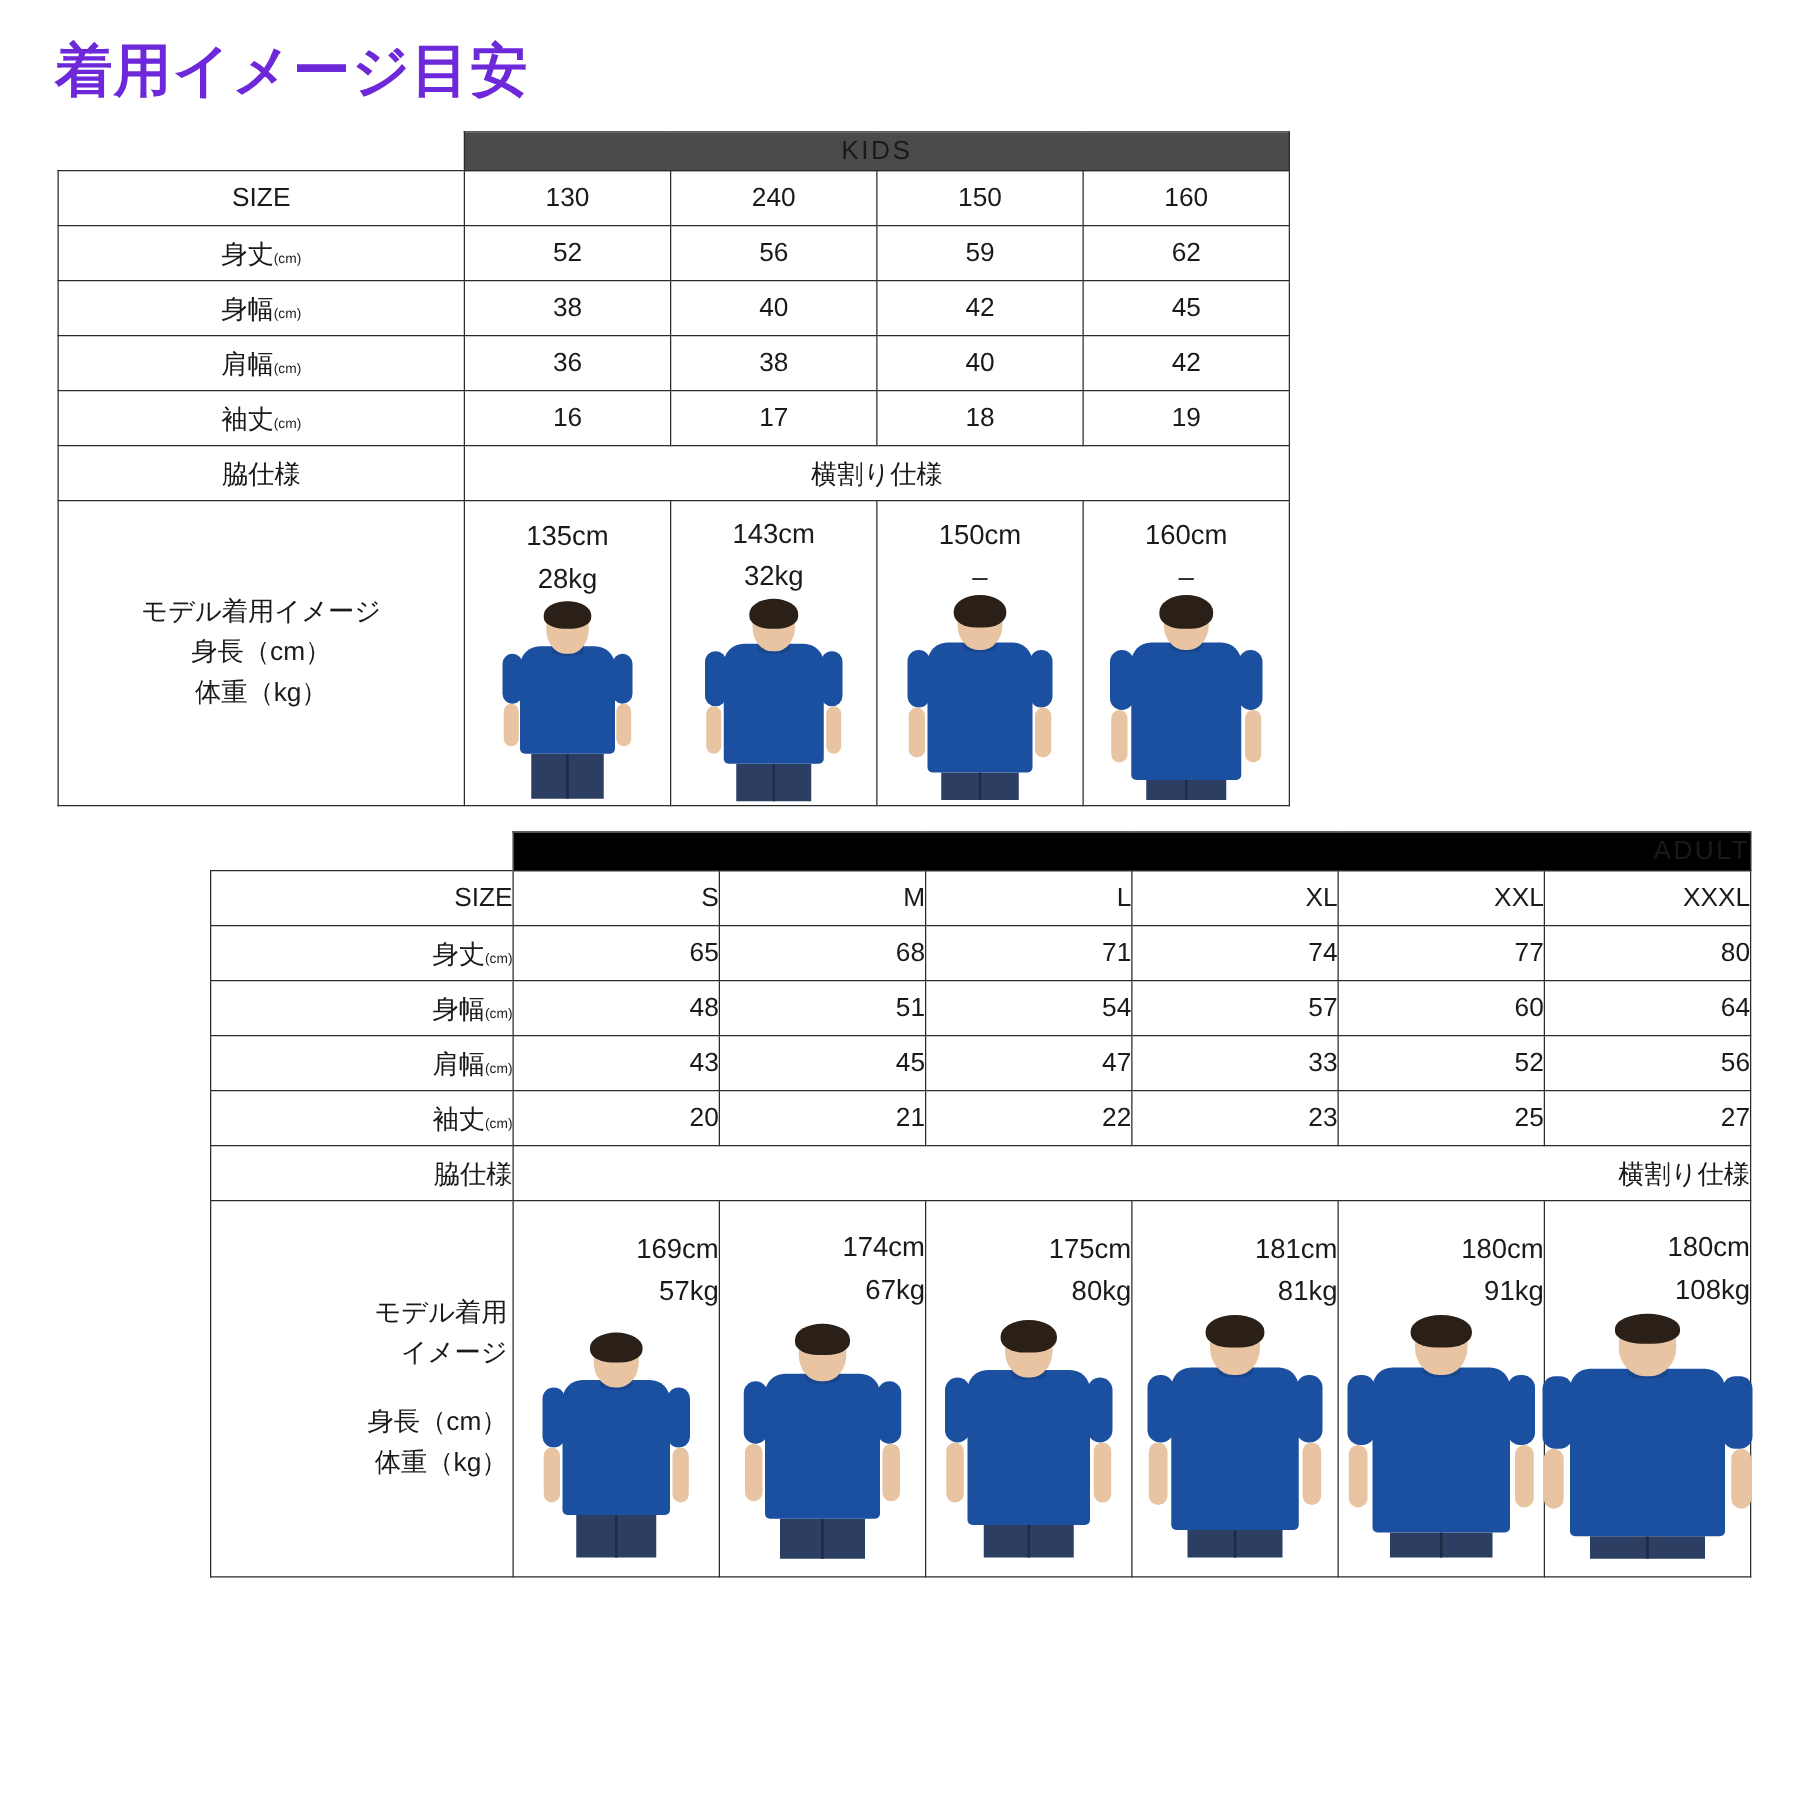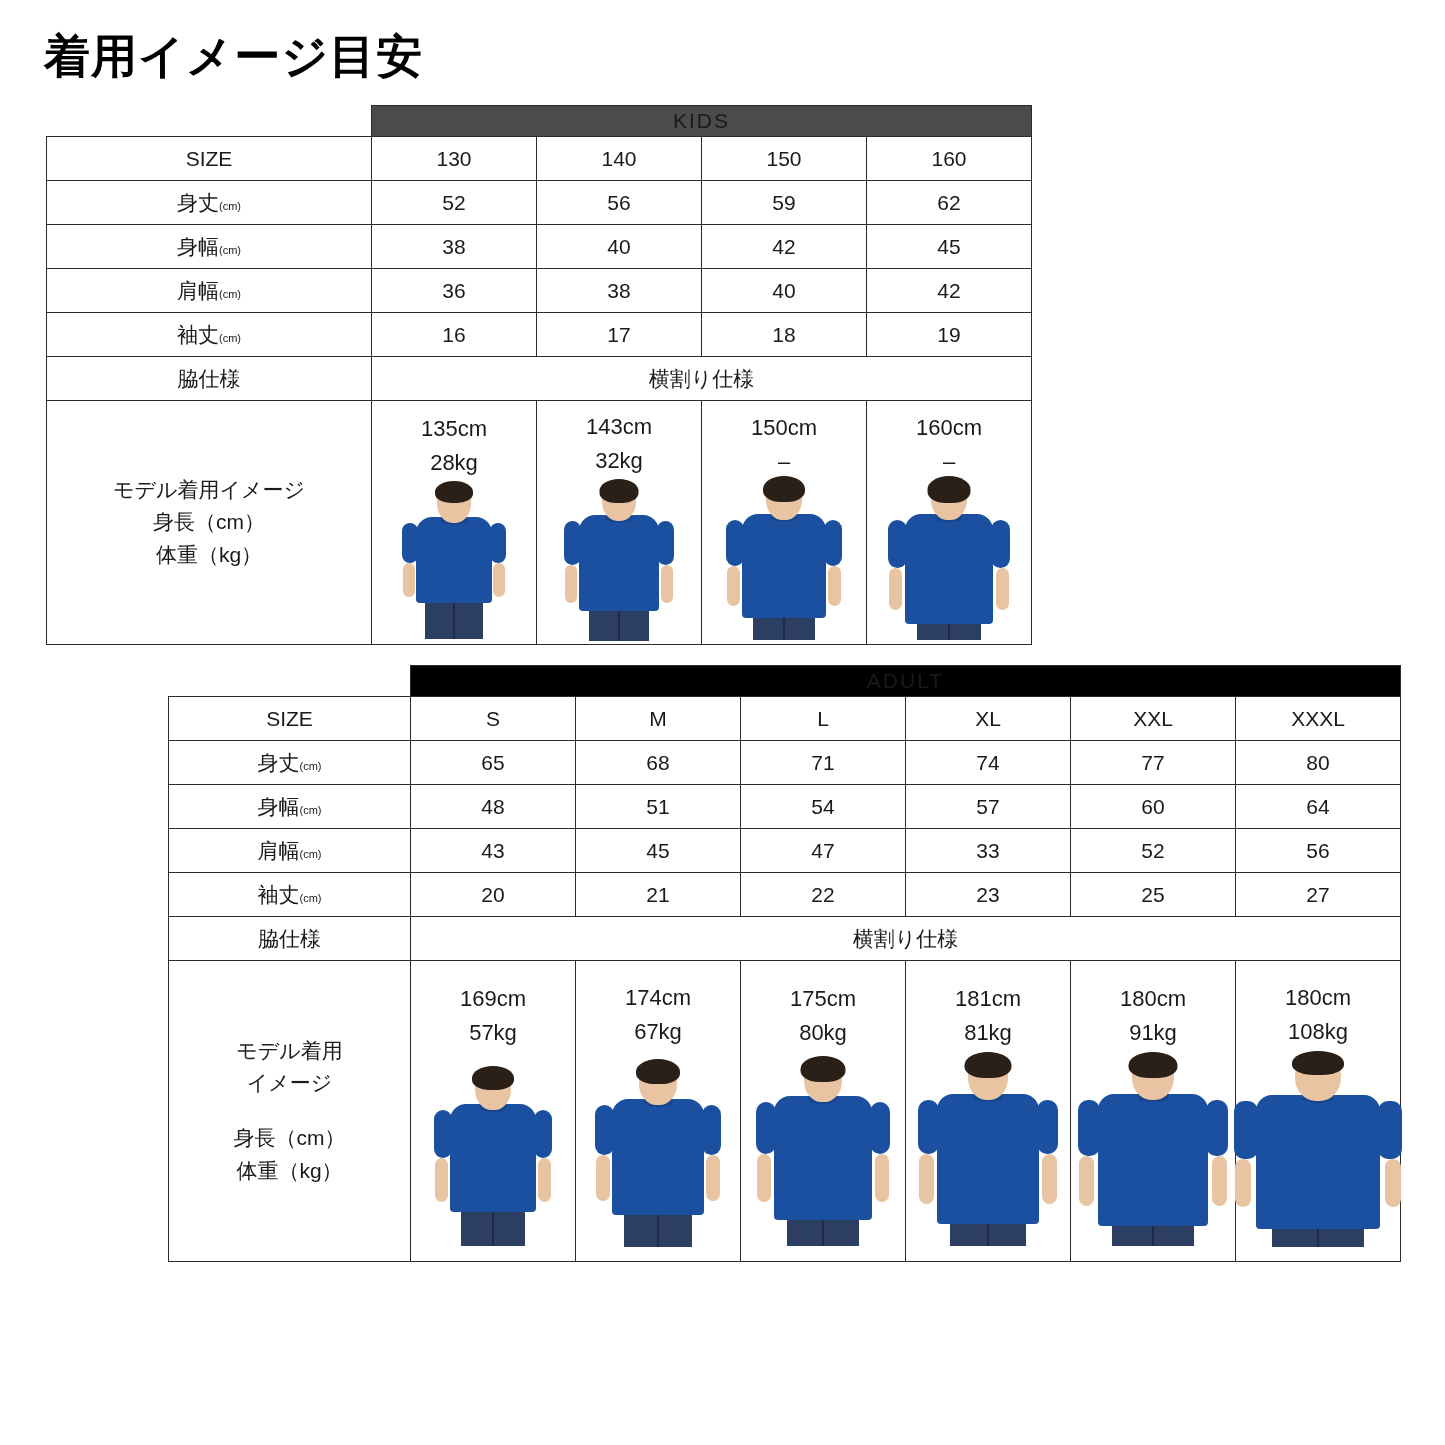--- a/index.html
+++ b/index.html
@@ -21,21 +21,21 @@
     box-sizing: border-box;
     padding: 0;
   }
   .title {
     position: absolute;
     left: 44px;
     top: 26px;
     font-size: 46px;
     font-weight: bold;
     letter-spacing: 1px;
-    color: #000000;
+    color: #6d28d9;
   }
 
   
   table.size-table {
     border-collapse: collapse;
     table-layout: fixed;
     background: #fff;
   }
   table.size-table td, table.size-table th {
     border: 1px solid #2b2b2b;
@@ -71,21 +71,21 @@
   #kids-table td { height: 43px; }
   #kids-table tr.banner-row td { height: 30px; }
 
   
   #adult-table {
     position: absolute;
     left: 168px;
     top: 665px;
     width: 1232px;
   }
-  #adult-table td { height: 43px; }
+  #adult-table td { height: 43px; text-align: right; }
   #adult-table tr.banner-row td { height: 30px; }
 
   .model-label {
     font-size: 22px;
     line-height: 1.55;
     padding: 6px 4px !important;
   }
   .model-cell {
     vertical-align: top;
     padding-top: 8px !important;
@@ -188,21 +188,21 @@
       <col style="width:165px">
     </colgroup>
     <tbody>
       <tr class="banner-row">
         <td class="blank-cell"></td>
         <td class="banner banner-kids" colspan="4">KIDS</td>
       </tr>
       <tr>
         <td class="rowlabel">SIZE</td>
         <td>130</td>
-        <td class="dashed-left">140</td>
+        <td class="dashed-left">240</td>
         <td class="dashed-left">150</td>
         <td class="dashed-left">160</td>
       </tr>
       <tr>
         <td class="rowlabel"><span>身丈</span><span class="unit">(cm)</span></td>
         <td>52</td>
         <td class="dashed-left">56</td>
         <td class="dashed-left">59</td>
         <td class="dashed-left">62</td>
       </tr>

